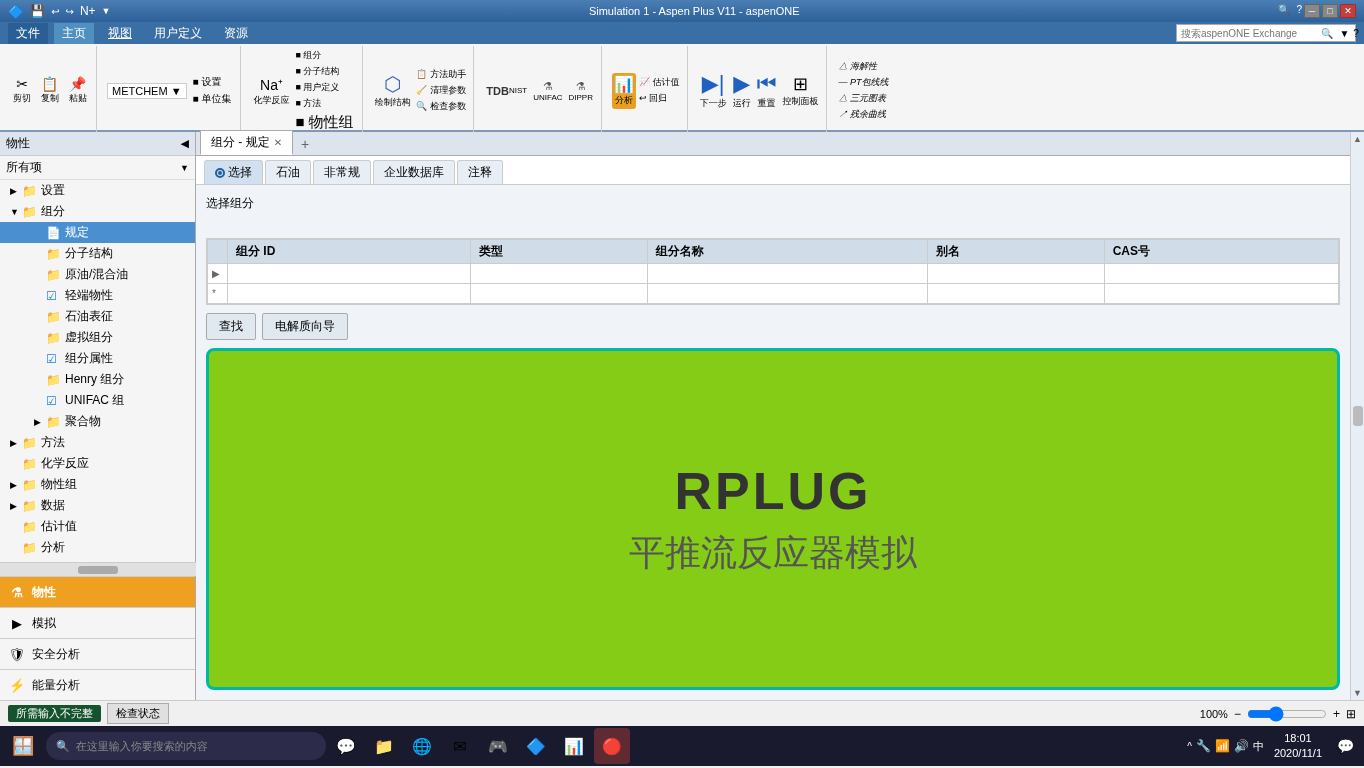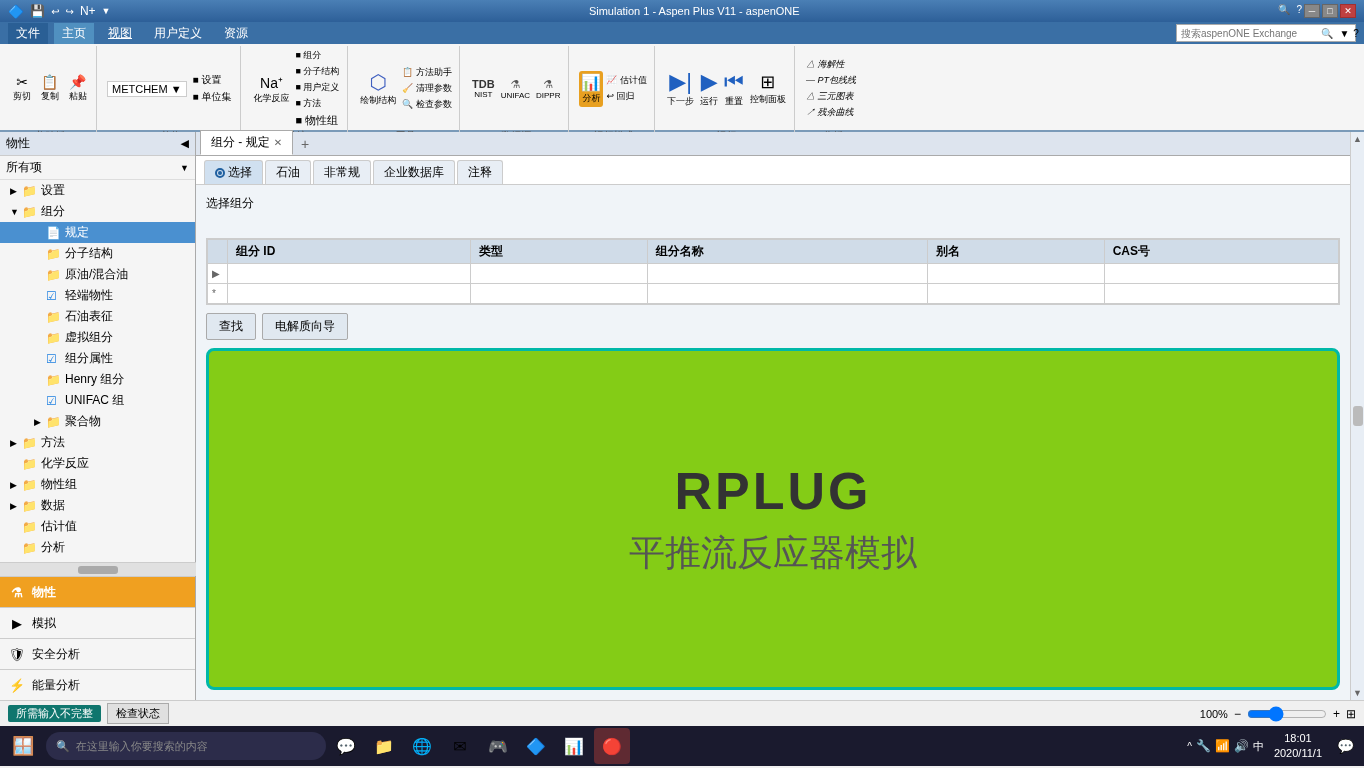--- a/index.html
+++ b/index.html
@@ -78,21 +78,21 @@
       <div style="display:flex;align-items:center;gap:2px;flex:1;font-size:9px;">
         <div style="cursor:pointer;padding:2px;display:flex;flex-direction:column;align-items:center;">
           <span style="font-size:14px;">Na⁺</span>
             <span>化学反应</span>
         </div>
         <div style="display:flex;flex-direction:column;gap:1px;">
           <div style="font-size:9px;cursor:pointer;padding:1px 2px;">■ 组分</div>
           <div style="font-size:9px;cursor:pointer;padding:1px 2px;">■ 分子结构</div>
           <div style="font-size:9px;cursor:pointer;padding:1px 2px;">■ 用户定义</div>
           <div style="font-size:9px;cursor:pointer;padding:1px 2px;">■ 方法</div>
-          <div style="font-size:11px;cursor:pointer;padding:1px 2px;">■ 物性组</div>
+          <div style="font-size:15px;cursor:pointer;padding:1px 2px;">■ 物性组</div>
         </div>
       </div>
       <div style="font-size:10px;color:#555;text-align:center;">导航</div>
     </div>
 
     <div style="display:flex;flex-direction:column;border-right:1px solid #ccc;padding:2px 6px;">
       <div style="display:flex;align-items:center;gap:3px;flex:1;font-size:9px;">
         <div style="cursor:pointer;display:flex;flex-direction:column;align-items:center;padding:2px;">
           <span style="font-size:20px;color:#4060c0;">⬡</span>
             <span>绘制结构</span>
@@ -101,21 +101,21 @@
           <div style="font-size:9px;cursor:pointer;padding:1px;">📋 方法助手</div>
           <div style="font-size:9px;cursor:pointer;padding:1px;">🧹 清理参数</div>
           <div style="font-size:9px;cursor:pointer;padding:1px;">🔍 检查参数</div>
         </div>
       </div>
       <div style="font-size:10px;color:#555;text-align:center;">工具</div>
     </div>
 
     <div style="display:flex;flex-direction:column;border-right:1px solid #ccc;padding:2px 6px;">
       <div style="display:flex;align-items:center;gap:2px;flex:1;font-size:9px;">
-        <div style="cursor:pointer;display:flex;flex-direction:column;align-items:center;padding:2px;">
+        <div style="cursor:pointer;display:flex;flex-direction:row;align-items:center;padding:2px;">
           <span style="font-size:11px;font-weight:bold;color:#333;">TDB</span>
             <span style="font-size:8px;">NIST</span>
         </div>
         <div style="cursor:pointer;display:flex;flex-direction:column;align-items:center;padding:2px;">
           <span style="font-size:11px;color:#555;">⚗</span>
             <span style="font-size:8px;">UNIFAC</span>
         </div>
         <div style="cursor:pointer;display:flex;flex-direction:column;align-items:center;padding:2px;">
           <span style="font-size:11px;color:#555;">⚗</span>
             <span style="font-size:8px;">DIPPR</span>
@@ -411,21 +411,21 @@
   <div style="width:14px;background:#e8eef5;border-left:1px solid #ccc;display:flex;flex-direction:column;align-items:center;padding:2px 0;">
     <div style="font-size:9px;color:#666;">▲</div>
     <div style="flex:1;"></div>
     <div style="width:10px;height:20px;background:#bbb;border-radius:3px;"></div>
     <div style="flex:1;"></div>
     <div style="font-size:9px;color:#666;">▼</div>
   </div>
 </div>
 
 <div style="height:26px;background:#f0f0f0;border-top:1px solid #ccc;display:flex;align-items:center;padding:0 8px;font-size:11px;gap:6px;">
-  <span style="background:#0f766e;color:white;padding:1px 8px;font-size:11px;border-radius:2px;">所需输入不完整</span>
+  <span style="background:#14532d;color:white;padding:1px 8px;font-size:11px;border-radius:2px;">所需输入不完整</span>
   <button style="padding:2px 8px;background:#e0e0e0;border:1px solid #aaa;font-size:11px;cursor:pointer;">检查状态</button>
   <div style="flex:1;"></div>
   <span style="font-size:11px;">100%</span>
   <span style="cursor:pointer;font-size:12px;">−</span>
   <input type="range" min="50" max="200" value="100" style="width: 80px; height: 12px; cursor: pointer;">
   <span style="cursor:pointer;font-size:12px;">+</span>
   <span style="cursor:pointer;font-size:12px;">⊞</span>
 </div>
 
 <div style="height:40px;background:#1a1a2e;display:flex;align-items:center;padding:0 4px;gap:2px;">

